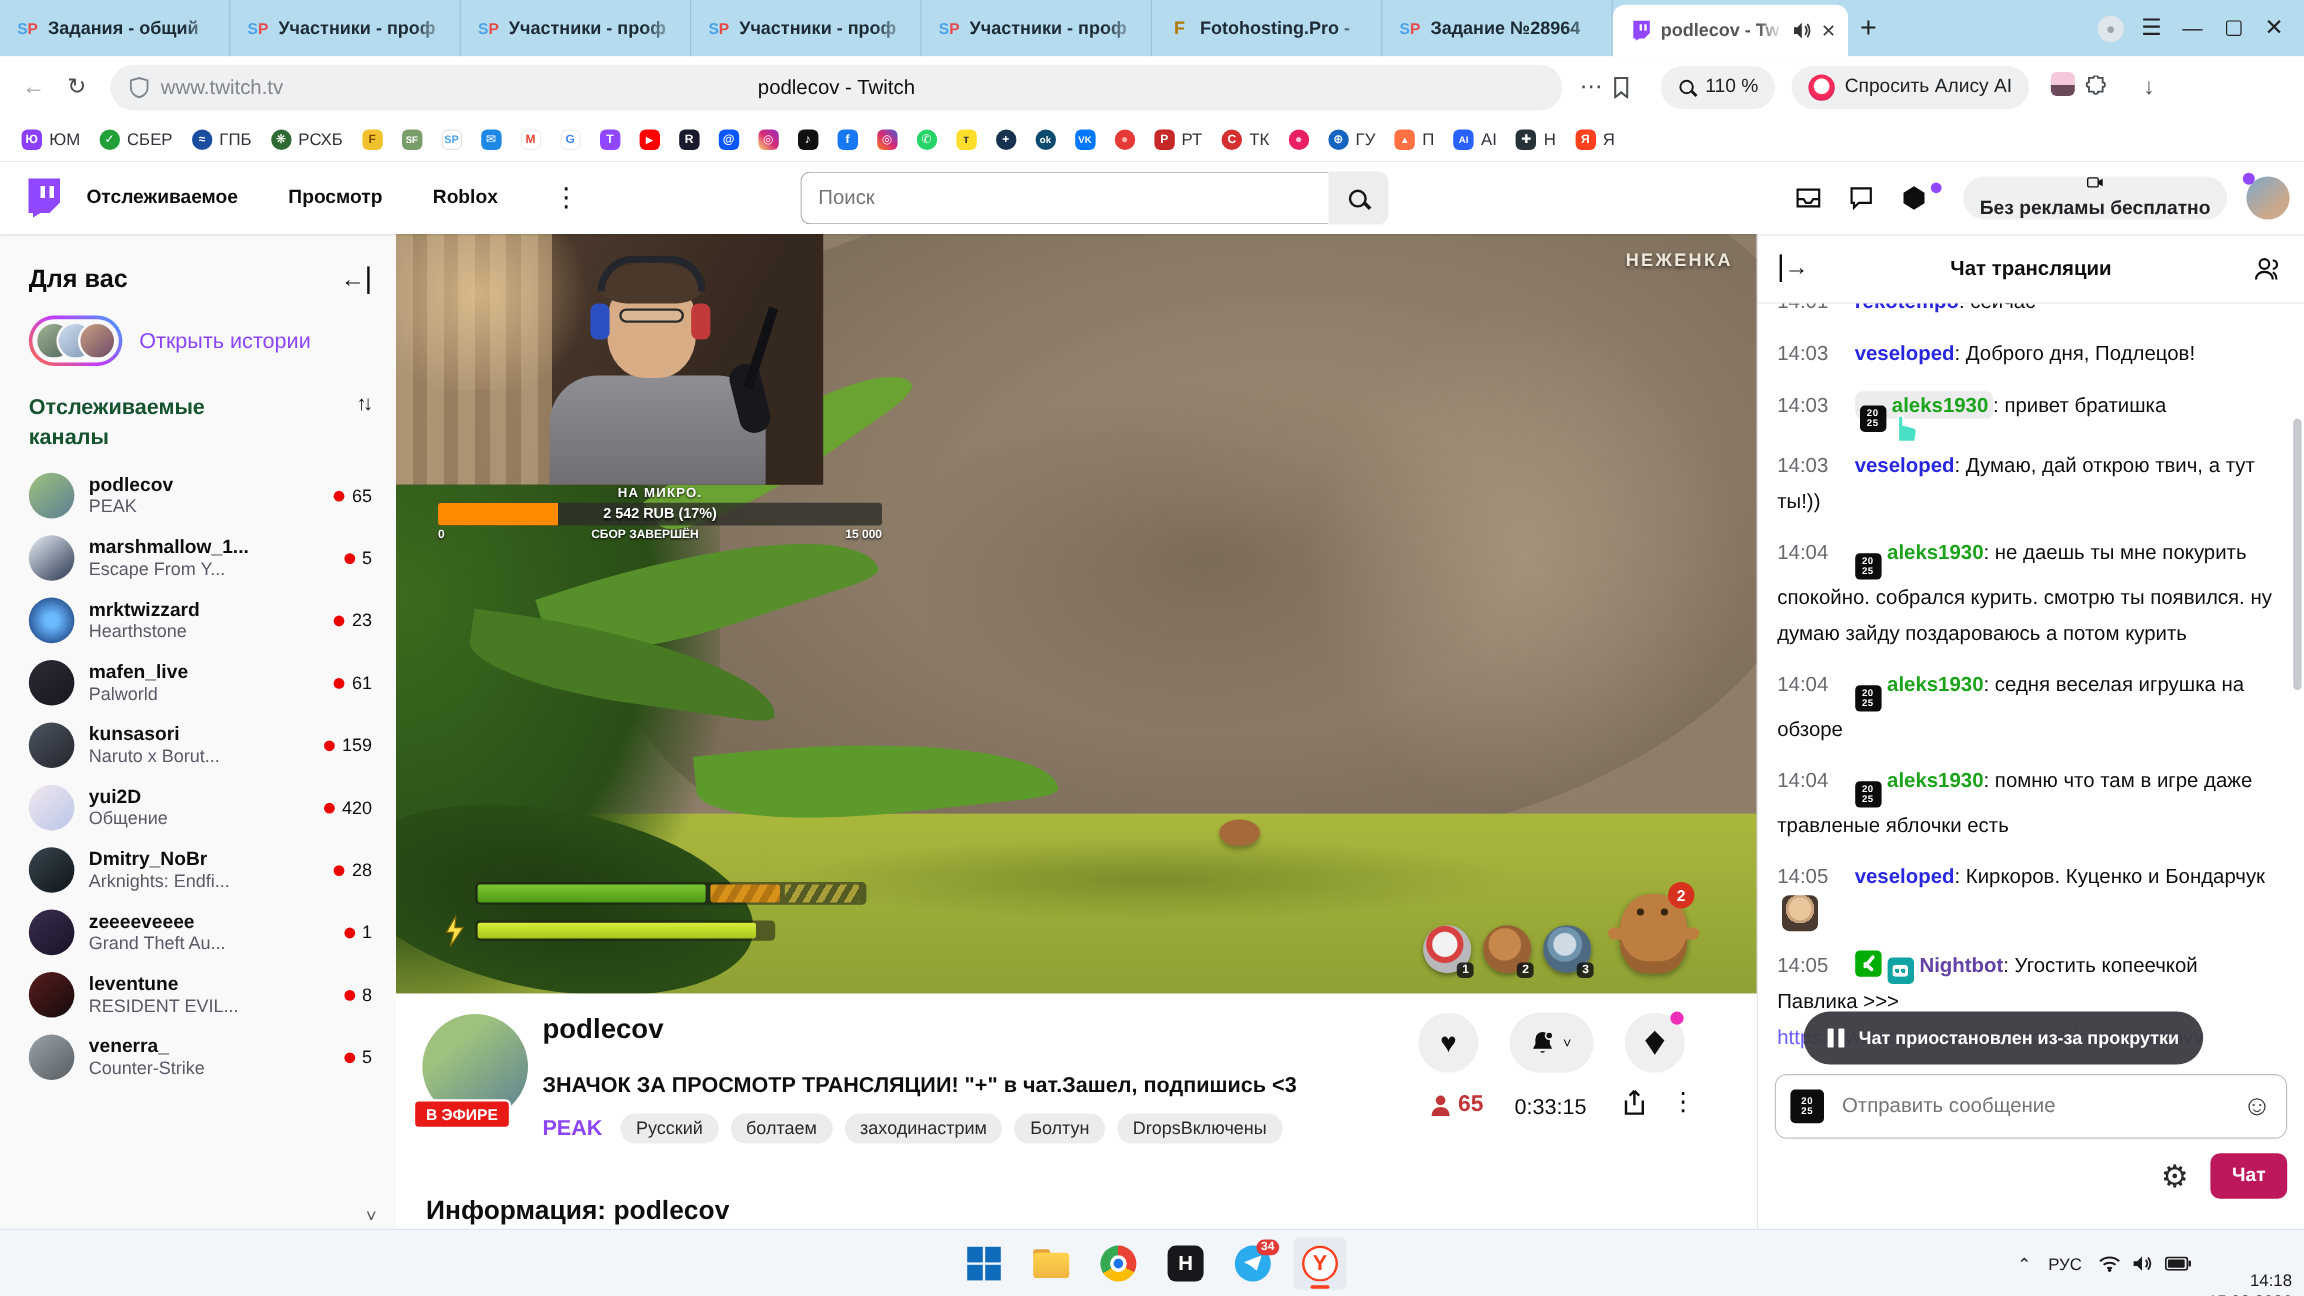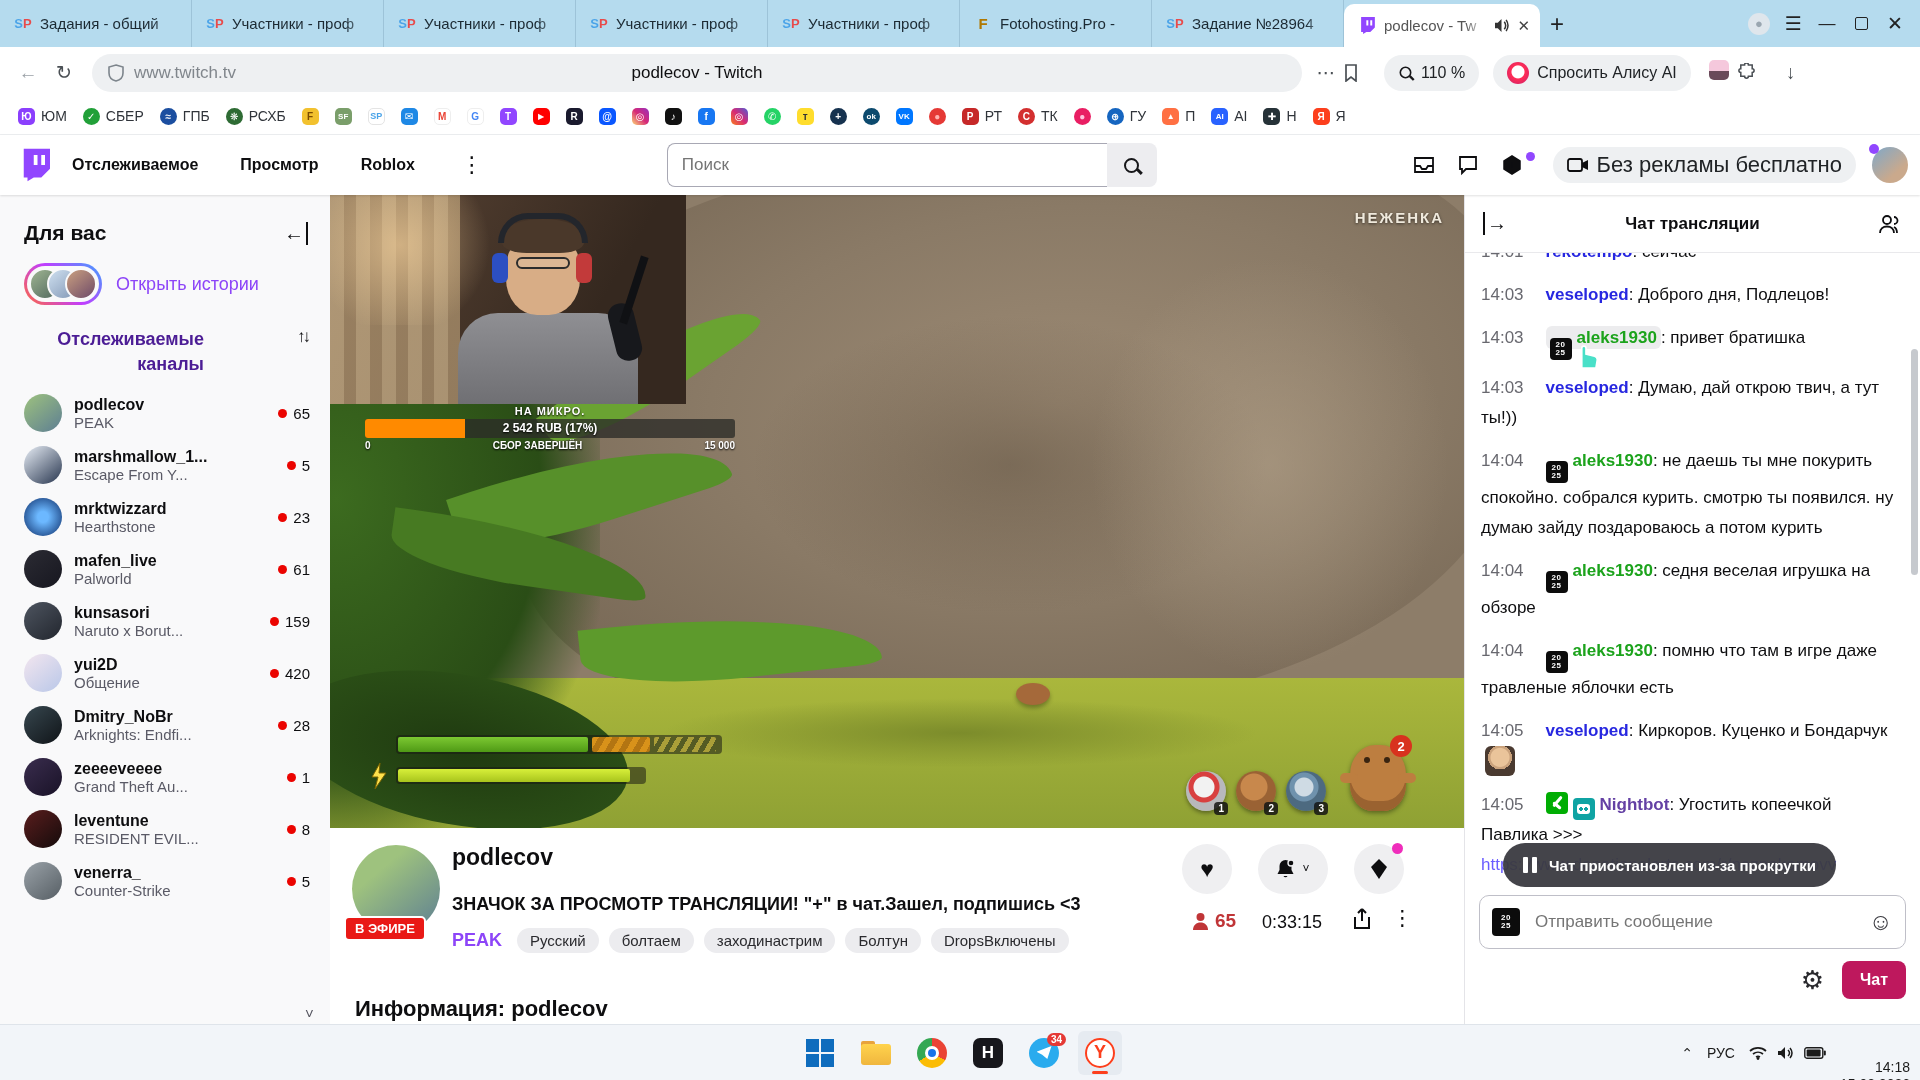--- a/index.html
+++ b/index.html
@@ -2,21 +2,21 @@
 <html><head>
 <meta charset="utf-8">
 <style>
   *{margin:0;padding:0;box-sizing:border-box;font-family:"Liberation Sans","DejaVu Sans",sans-serif;}
   html,body{width:1920px;height:1080px;overflow:hidden;background:#fff;}
   #app{position:relative;width:1920px;height:1080px;}
   .abs{position:absolute;}
   
   #tabstrip{left:0;top:0;width:1920px;height:47px;background:#b5dbee;display:flex;align-items:center;}
   .tab{height:47px;display:flex;align-items:center;gap:8px;padding:0 10px 0 14px;width:192px;min-width:0;border-right:1px solid #9dc3d8;color:#1c2a33;font-size:15px;cursor:pointer;}
-  .tab .ttl{white-space:nowrap;overflow:hidden;flex:1;-webkit-mask-image:linear-gradient(90deg,#000 80%,transparent);mask-image:linear-gradient(90deg,#000 80%,transparent);}
+  .tab .ttl{white-space:nowrap;overflow:hidden;flex:1;-webkit-mask-image:linear-gradient(90deg,#000 80%,transparent);mask-image:linear-gradient(90deg,#000 80%,transparent);font-weight:bold;}
   .tab.active{background:#fff;border-radius:10px 10px 0 0;border-right:none;width:196px;margin-top:4px;height:43px;}
   .fav{width:18px;height:18px;border-radius:4px;display:flex;align-items:center;justify-content:center;font-size:11px;font-weight:bold;flex:none;}
   .fav.sp{background:transparent;font-size:13px;background-image:linear-gradient(90deg,#4aa3e8 52%,#e84a4a 52%);-webkit-background-clip:text;background-clip:text;color:transparent;}
   .fav.gold{color:#b07800;font-size:15px;}
   .tbtn{color:#222;font-size:19px;width:34px;height:34px;display:flex;align-items:center;justify-content:center;border-radius:8px;cursor:pointer;flex:none;}
   #toolbar{left:0;top:47px;width:1920px;height:51px;background:#fff;display:flex;align-items:center;}
   #addr{position:relative;height:38px;background:#eef0f2;border-radius:19px;flex:none;display:flex;align-items:center;color:#80868c;}
   #toolbar .ic{color:#4a4f54;font-size:19px;width:36px;text-align:center;flex:none;cursor:pointer;}
   .pill{height:36px;background:#eef0f2;border-radius:18px;display:flex;align-items:center;gap:8px;padding:0 14px;font-size:16px;color:#202326;flex:none;cursor:pointer;}
   #bookmarks{left:0;top:98px;width:1920px;height:37px;background:#fff;display:flex;align-items:center;padding-left:12px;gap:4px;border-bottom:1px solid #eceef0;}
@@ -322,21 +322,21 @@
       <svg width="22" height="22" viewBox="0 0 22 22">
           <path d="M3 3h16v12H9l-4 4v-4H3z" fill="none" stroke="#0e0e10" stroke-width="1.8"></path>
         </svg>
     </span>
     <span class="hic" style="margin-left:14px;position:relative;">
       <svg width="22" height="22" viewBox="0 0 22 22">
           <path d="M11 2l8 5v8l-8 5-8-5V7z M11 8v6" fill="#0e0e10" stroke="#0e0e10" stroke-width="1.5"></path>
         </svg>
       <i class="abs" style="width:9px;height:9px;border-radius:50%;background:#9147ff;right:-4px;top:-2px;"></i>
     </span>
-    <div class="pill" style="margin:0 16px 0 22px;font-weight:normal;font-size:22px;">
+    <div class="pill" style="margin:0 16px 0 22px;font-weight:bold;font-size:16px;flex-direction:column;">
       <svg width="22" height="16" viewBox="0 0 22 16">
           <rect x="1" y="2" width="14" height="12" rx="2" fill="none" stroke="#0e0e10" stroke-width="1.8"></rect>
           <path d="M15 6l6-3v10l-6-3z" fill="#0e0e10"></path>
         </svg>
       <span>Без рекламы бесплатно</span>
     </div>
     <span style="position:relative;margin-right:12px;">
       <span style="display:block;width:36px;height:36px;border-radius:50%;background:linear-gradient(140deg,#7fa8c9,#caa98c 70%);"></span>
       <i class="abs" style="width:10px;height:10px;border-radius:50%;background:#9147ff;left:-3px;top:-3px;"></i>
     </span>
@@ -351,21 +351,21 @@
       <span style="display:flex;align-items:center;padding:3px;border-radius:24px;background:linear-gradient(45deg,#ff6a3d,#c13dff,#3da2ff);">
         <span style="display:flex;background:#f9f9fa;border-radius:21px;padding:2px;">
           <i style="width:32px;height:32px;border-radius:50%;background:linear-gradient(140deg,#9fb592,#51685e);border:2px solid #f9f9fa;"></i>
           <i style="width:32px;height:32px;border-radius:50%;background:linear-gradient(140deg,#cfe0f0,#8297b5);margin-left:-14px;border:2px solid #f9f9fa;"></i>
           <i style="width:32px;height:32px;border-radius:50%;background:linear-gradient(140deg,#caa080,#6e4a68);margin-left:-14px;border:2px solid #f9f9fa;"></i>
         </span>
       </span>
       <span style="color:#8d45f8;font-size:18px;">Открыть истории</span>
     </div>
     <div style="display:flex;align-items:flex-start;justify-content:space-between;padding:16px 22px 10px 24px;">
-      <span style="font-size:18px;font-weight:bold;color:#4c1d95;width:180px;line-height:25px;text-align:right;">Отслеживаемые каналы</span>
+      <span style="font-size:18px;font-weight:bold;color:#14532d;width:180px;line-height:25px;">Отслеживаемые каналы</span>
       <span style="font-size:17px;color:#0e0e10;letter-spacing:-3px;">↑↓</span>
     </div>
     <div id="chlist">
         <div class="chrow">
           <div class="chav" style="background:linear-gradient(140deg,#9ec27e,#5d7e93)"></div>
           <div class="chmid">
             <div class="chname">podlecov</div>
             <div class="chcat">PEAK</div>
           </div>
           <div class="chright">

